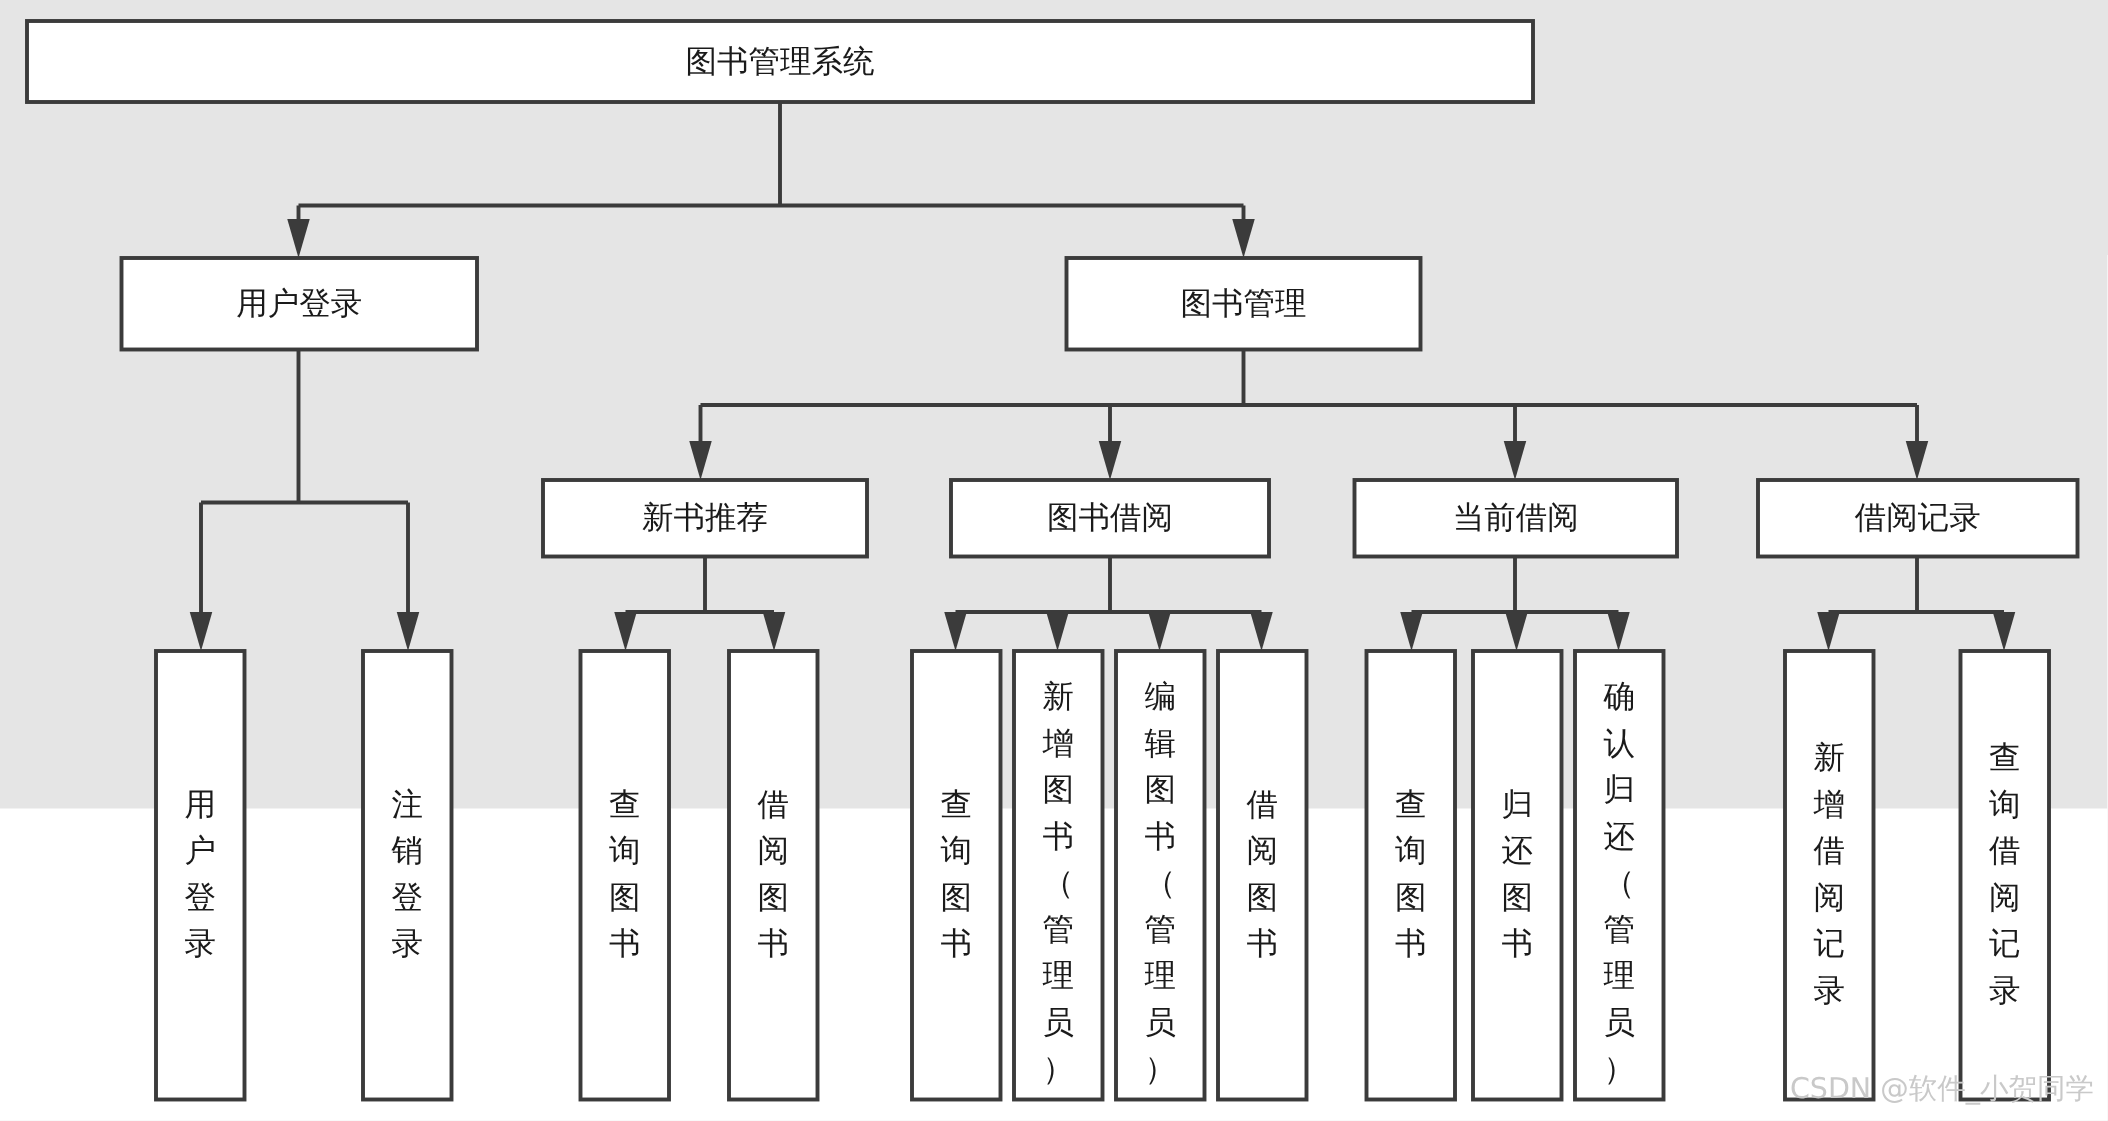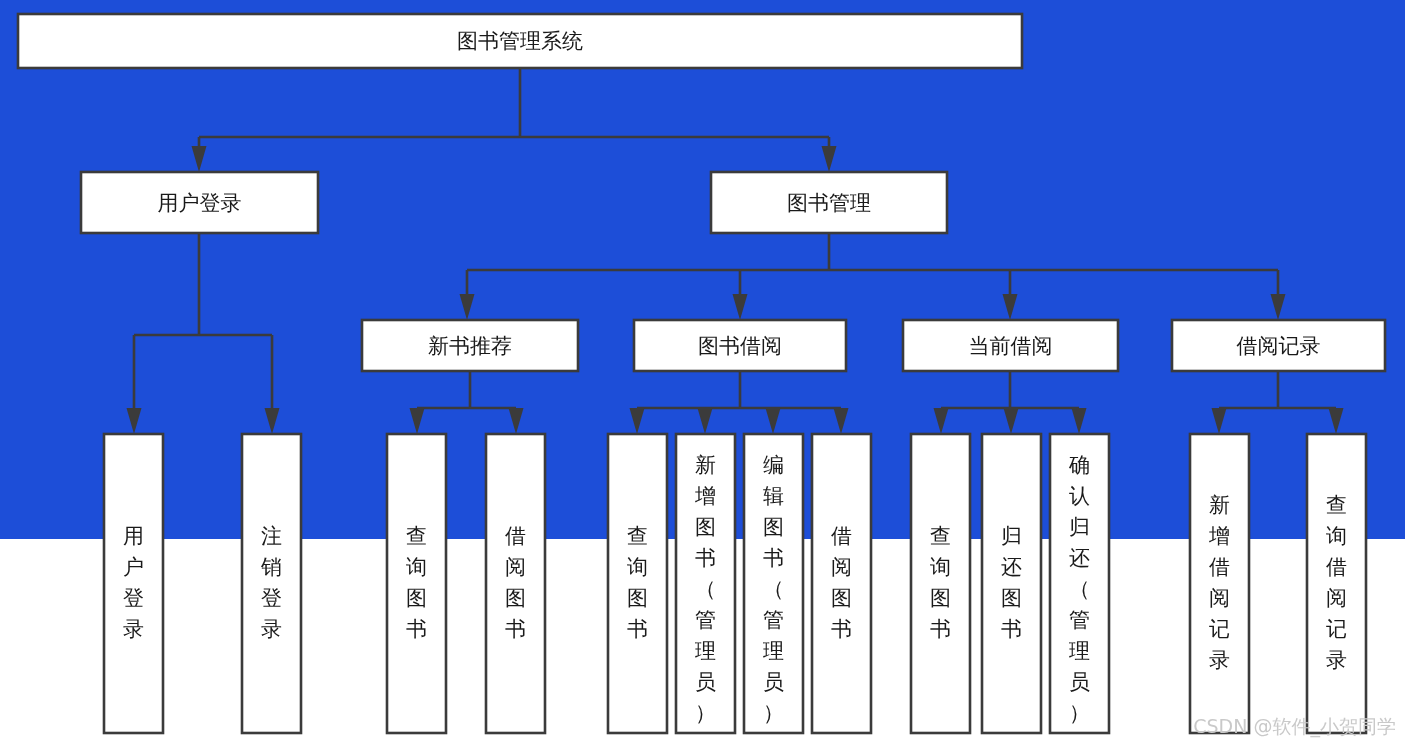--- a/index.html
+++ b/index.html
@@ -11,21 +11,21 @@
   body {
     font-family: "DejaVu Sans", "Liberation Sans", sans-serif;
     width: 1405px;
     height: 747px;
     overflow: hidden;
   }
   #diagram-root {
     position: relative;
     width: 1405px;
     height: 539px;
-    background: #1d4ed8;
+    background: #e5e5e5;
   }
   svg#diagram-svg {
     position: absolute;
     top: 0;
     left: 0;
     width: 1405px;
     height: 747px;
     display: block;
   }
   .node-rect {

